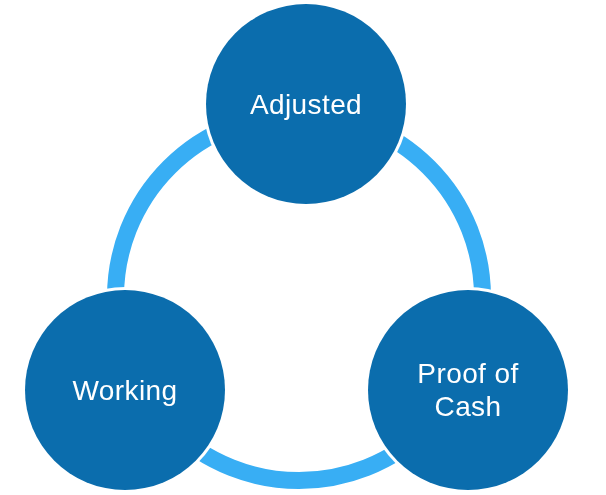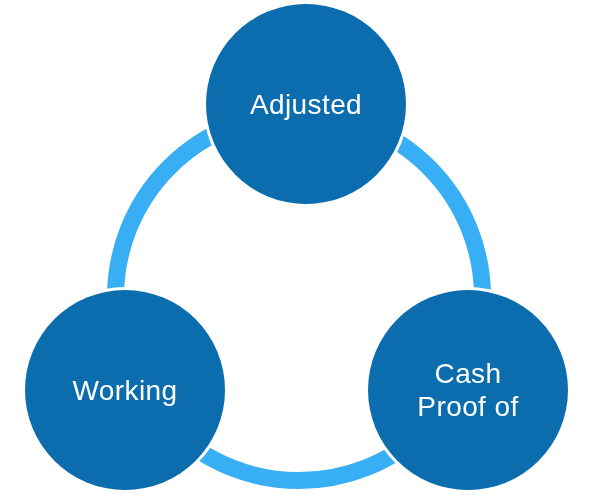--- a/index.html
+++ b/index.html
@@ -60,17 +60,17 @@
 
   <div class="node node-top">
     <span class="line">Adjusted</span>
   </div>
 
   <div class="node node-left">
     <span class="line">Working</span>
   </div>
 
   <div class="node node-right">
+    <span class="line">Proof of</span>
     <span class="line">Cash</span>
-    <span class="line">Proof of</span>
   </div>
 
 </div>
 
 </body></html>

